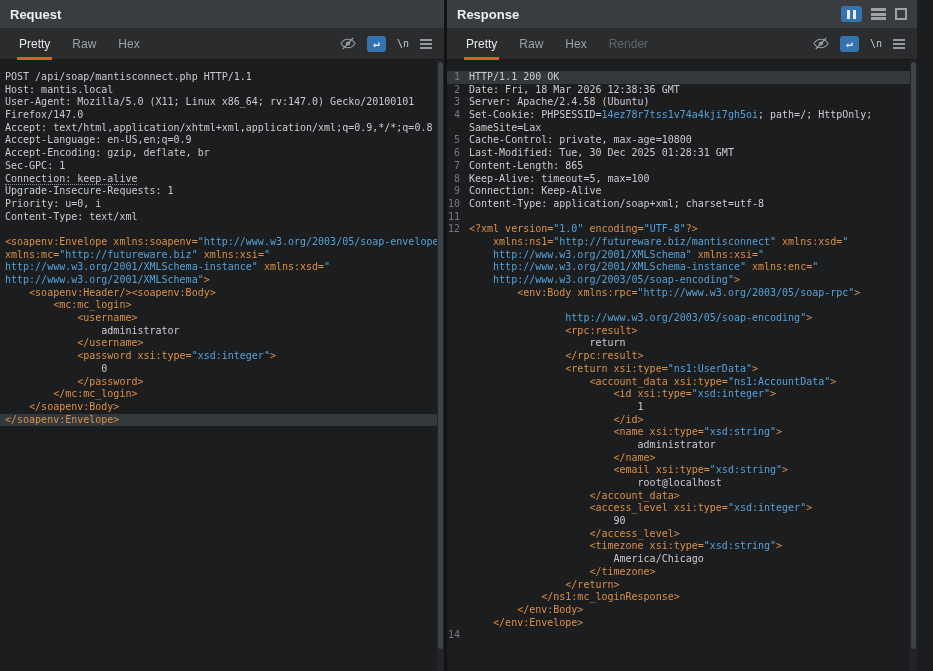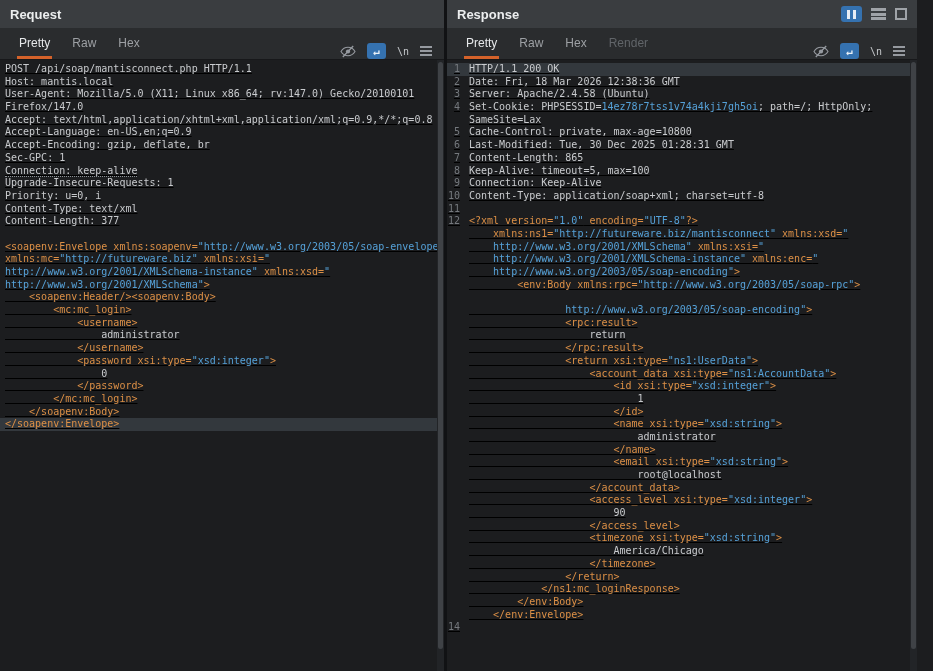--- a/index.html
+++ b/index.html
@@ -13,33 +13,33 @@
 
   .titlebar { height:28px; background:#3a3d40; display:flex; align-items:center; padding:0 10px; flex:0 0 28px; }
   .title { color:#eceeef; font-weight:bold; font-size:13px; }
   .winctl { margin-left:auto; display:flex; align-items:center; gap:9px; }
   .btn-cols { width:21px; height:16px; background:#3572b0; border-radius:3px; display:flex; align-items:center; justify-content:center; gap:3px; }
   .btn-cols i { display:block; width:3px; height:9px; background:#e6edf5; }
   .btn-rows { width:15px; height:12px; display:flex; flex-direction:column; justify-content:space-between; }
   .btn-rows i { display:block; width:15px; height:3px; background:#9fa3a8; }
   .btn-single { width:12px; height:12px; border:2px solid #9fa3a8; }
 
-  .tabsbar { height:32px; background:#2a2c2e; display:flex; align-items:flex-end; padding:0 8px; flex:0 0 32px; border-bottom:1px solid #17181a; }
+  .tabsbar { height:32px; background:#2a2c2e; display:flex; align-items:center; padding:0 8px; flex:0 0 32px; border-bottom:1px solid #17181a; }
   .tab { font-size:12px; color:#9da0a4; padding:0 11px; height:32px; display:flex; align-items:center; position:relative; }
   .tab.active { color:#e6e8ea; }
   .tab.active::after { content:""; position:absolute; left:9px; right:9px; bottom:0; height:3px; background:#d4622a; }
   .tab.disabled { color:#616569; }
   .tabicons { margin-left:auto; display:flex; align-items:center; gap:11px; padding-right:4px; }
   .icon { color:#969aa0; display:flex; align-items:center; justify-content:center; }
   .wrapbtn { width:19px; height:16px; background:#3572b0; border-radius:3px; color:#eaf1f8; font-family:"DejaVu Sans Mono",monospace; font-size:11px; font-weight:bold; display:flex; align-items:center; justify-content:center; }
   .nlicon { font-family:"DejaVu Sans Mono",monospace; font-size:10px; color:#c6c9cc; }
   .menubars { display:flex; flex-direction:column; gap:2px; }
   .menubars i { display:block; width:12px; height:2px; background:#969aa0; }
 
-  .editor { flex:1; position:relative; background:#1c1d1f; padding-top:3px; overflow:hidden;text-decoration:underline; }
+  .editor { flex:1; position:relative; background:#1c1d1f; padding-top:11px; overflow:hidden; }
   .code-row { display:flex; height:12.7px; line-height:12.7px; font-family:"DejaVu Sans Mono",monospace; font-size:10px; }
   .code-row.hl { background:#33383d; }
   .gut { flex:0 0 17px; text-align:right; padding-right:4px; color:#75797e; }
   .code { white-space:pre; padding-left:5px; }
   .p { color:#c9cbce; }
   .t { color:#dd9046; }
   .s { color:#55a1d8; }
   .du { border-bottom:1px dotted #8b9196; }
 
   .scrollbar { position:absolute; top:0; bottom:0; right:0; width:7px; background:#222427; }
@@ -114,23 +114,20 @@
           <div class="code-row">
             <span class="code"><span class="p">Upgrade-Insecure-Requests: 1</span></span>
           </div>
           <div class="code-row">
             <span class="code"><span class="p">Priority: u=0, i</span></span>
           </div>
           <div class="code-row">
             <span class="code"><span class="p">Content-Type: text/xml</span></span>
           </div>
           <div class="code-row">
-            <span class="code"><span class="p">Content-Length: 377</span></span>
-          </div>
-          <div class="code-row">
             <span class="code"></span>
           </div>
           <div class="code-row">
             <span class="code"><span class="t">&lt;soapenv:Envelope xmlns:soapenv=</span><span class="s">"http://www.w3.org/2003/05/soap-envelope"</span></span>
           </div>
           <div class="code-row">
             <span class="code"><span class="t">xmlns:mc=</span><span class="s">"http://futureware.biz"</span><span class="t"> xmlns:xsi=</span><span class="s">"</span></span>
           </div>
           <div class="code-row">
             <span class="code"><span class="s">http://www.w3.org/2001/XMLSchema-instance"</span><span class="t"> xmlns:xsd=</span><span class="s">"</span></span>

